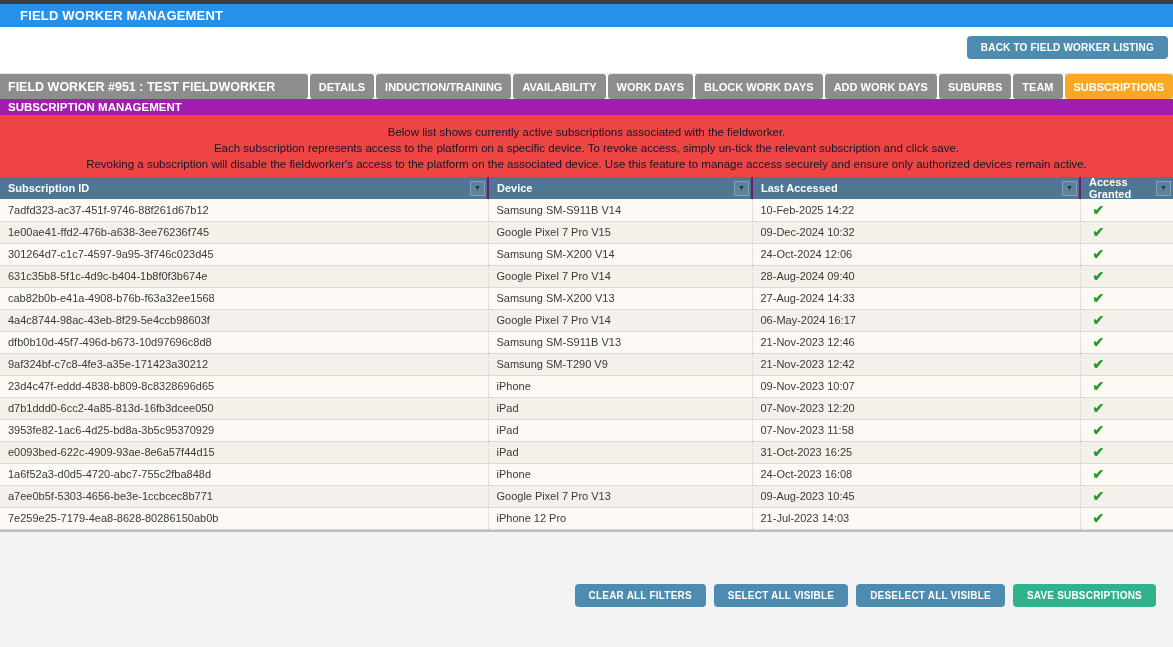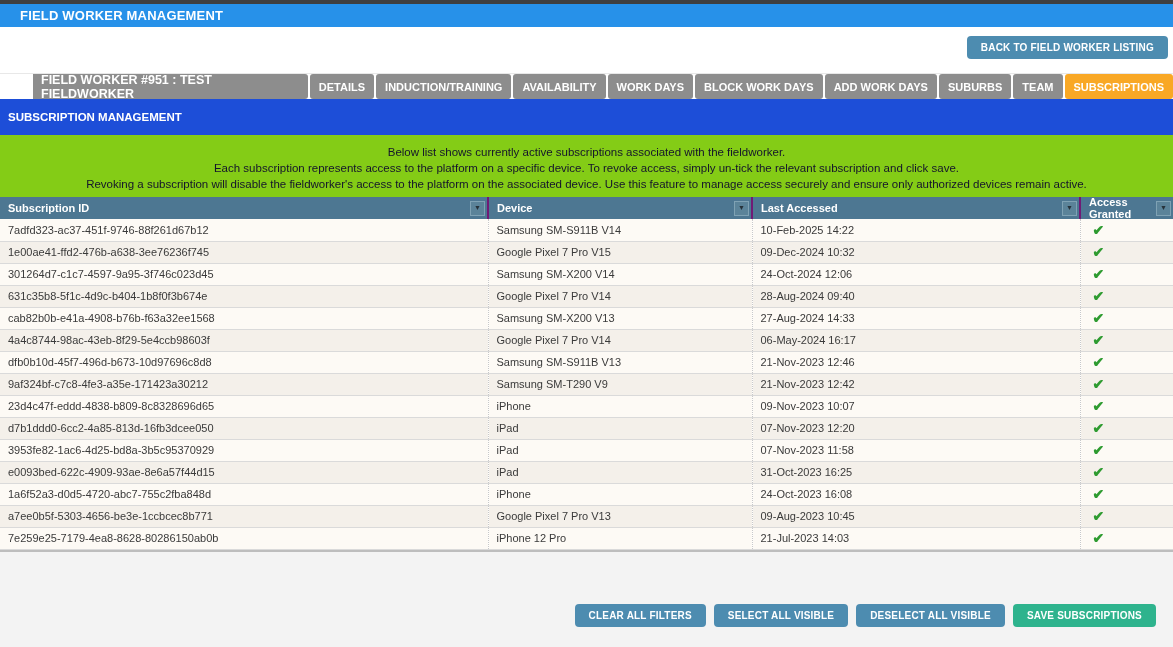--- a/index.html
+++ b/index.html
@@ -15,31 +15,31 @@
     align-items:flex-start; padding:9px 5px 0 0; border-bottom:1px solid #e8e8e8; }
 
   .btn { border:none; cursor:pointer; color:#fff; font-family:"Liberation Sans", sans-serif;
     font-size:10px; font-weight:bold; height:23px; padding:0 14px; border-radius:4px;
     letter-spacing:.2px; white-space:nowrap; }
   .btn.blue { background:#4d8cb0; }
   .btn.green { background:#2eb38d; }
 
   .worker-bar { height:25px; background:#ffffff; display:flex; align-items:stretch; }
   .worker-title { flex:1; background:#8d8d8d; color:#fff; font-size:12.5px; font-weight:bold;
-    display:flex; align-items:center; padding-left:8px; border-radius:0 3px 3px 0;margin-left:33px; }
+    display:flex; align-items:center; padding-left:8px; border-radius:0 3px 3px 0; }
   .tabs { display:flex; align-items:stretch; }
   .tab { margin-left:2px; background:#8d8d8d; color:#fff; font-size:11px; font-weight:bold;
     display:flex; align-items:center; padding:0 9px; border-radius:3px; cursor:pointer;
     white-space:nowrap; }
   .tab.active { background:#f9a825; }
 
-  .section-bar { height:36px; background:#1d4ed8; color:#fff; font-size:11.5px; font-weight:bold;
+  .section-bar { height:16px; background:#a21caf; color:#fff; font-size:11.5px; font-weight:bold;
     display:flex; align-items:center; padding-left:8px; }
 
-  .info-box { height:62px; background:#84cc16; color:#14142c; font-size:11.5px;
+  .info-box { height:62px; background:#ef4444; color:#14142c; font-size:11.5px;
     text-align:center; padding-top:9px; line-height:16px; }
 
   table { width:1173px; border-collapse:collapse; table-layout:fixed; }
   col.c0 { width:488px; } col.c1 { width:264px; } col.c2 { width:328px; } col.c3 { width:93px; }
 
   thead th { background:#4d7792; height:22px; padding:0 0 0 8px; font-size:11px; font-weight:600;
     color:#fff; text-align:left; border-right:2px solid #701a75; }
   thead th:last-child { border-right:none; }
   .th-inner { display:flex; align-items:center; justify-content:space-between; height:22px; }
   .filter-btn { width:15px; height:15px; margin-right:2px; background:#5b8399;

